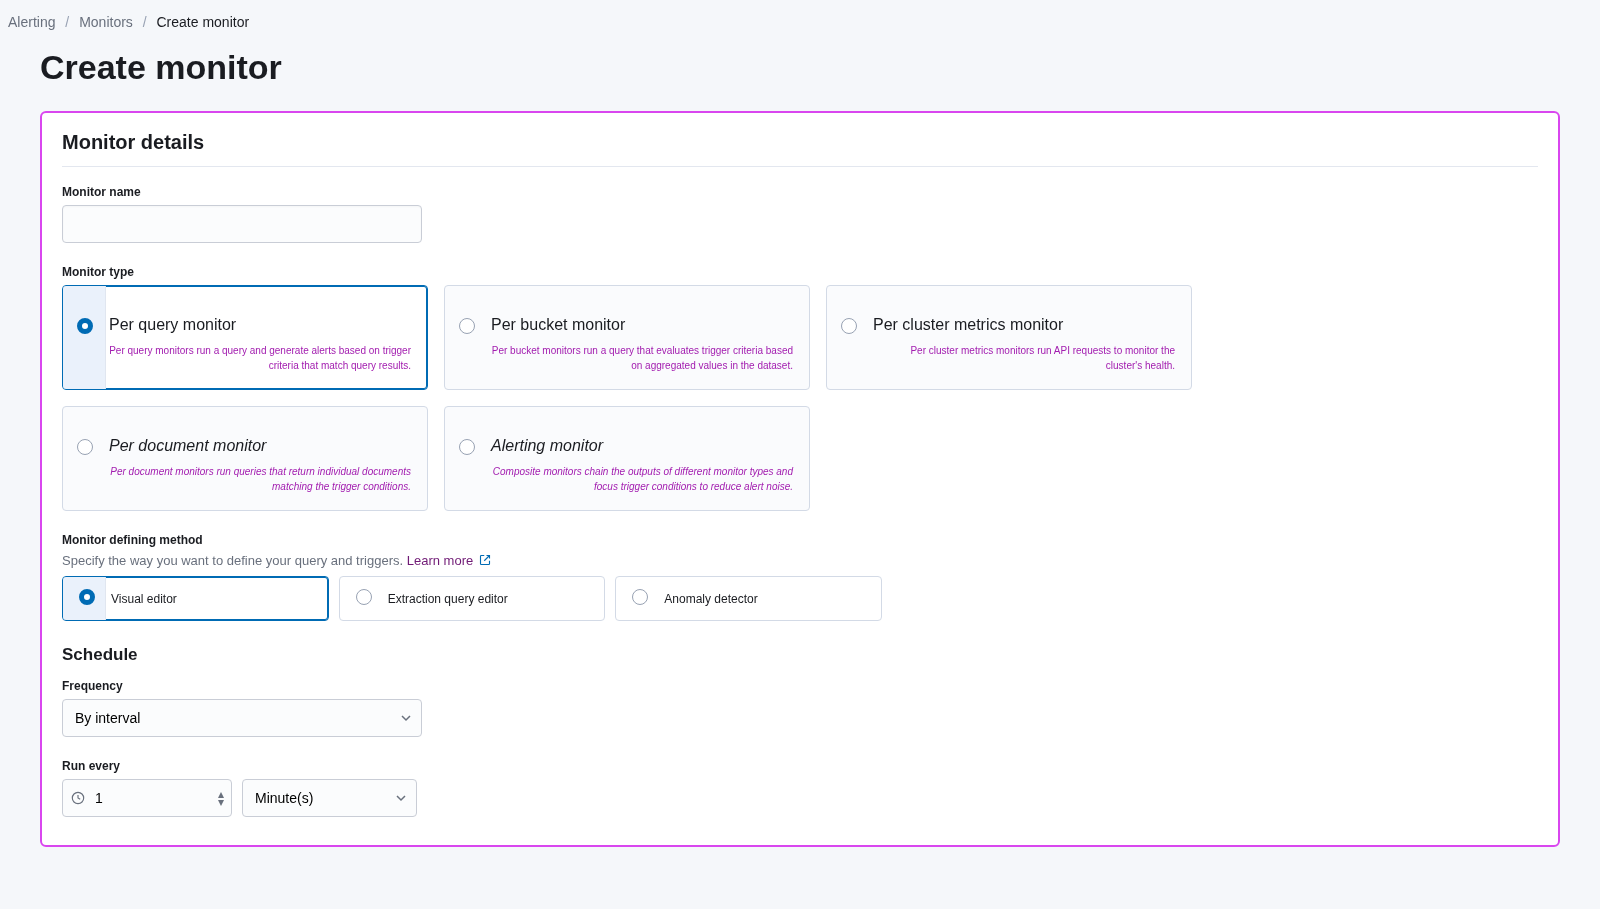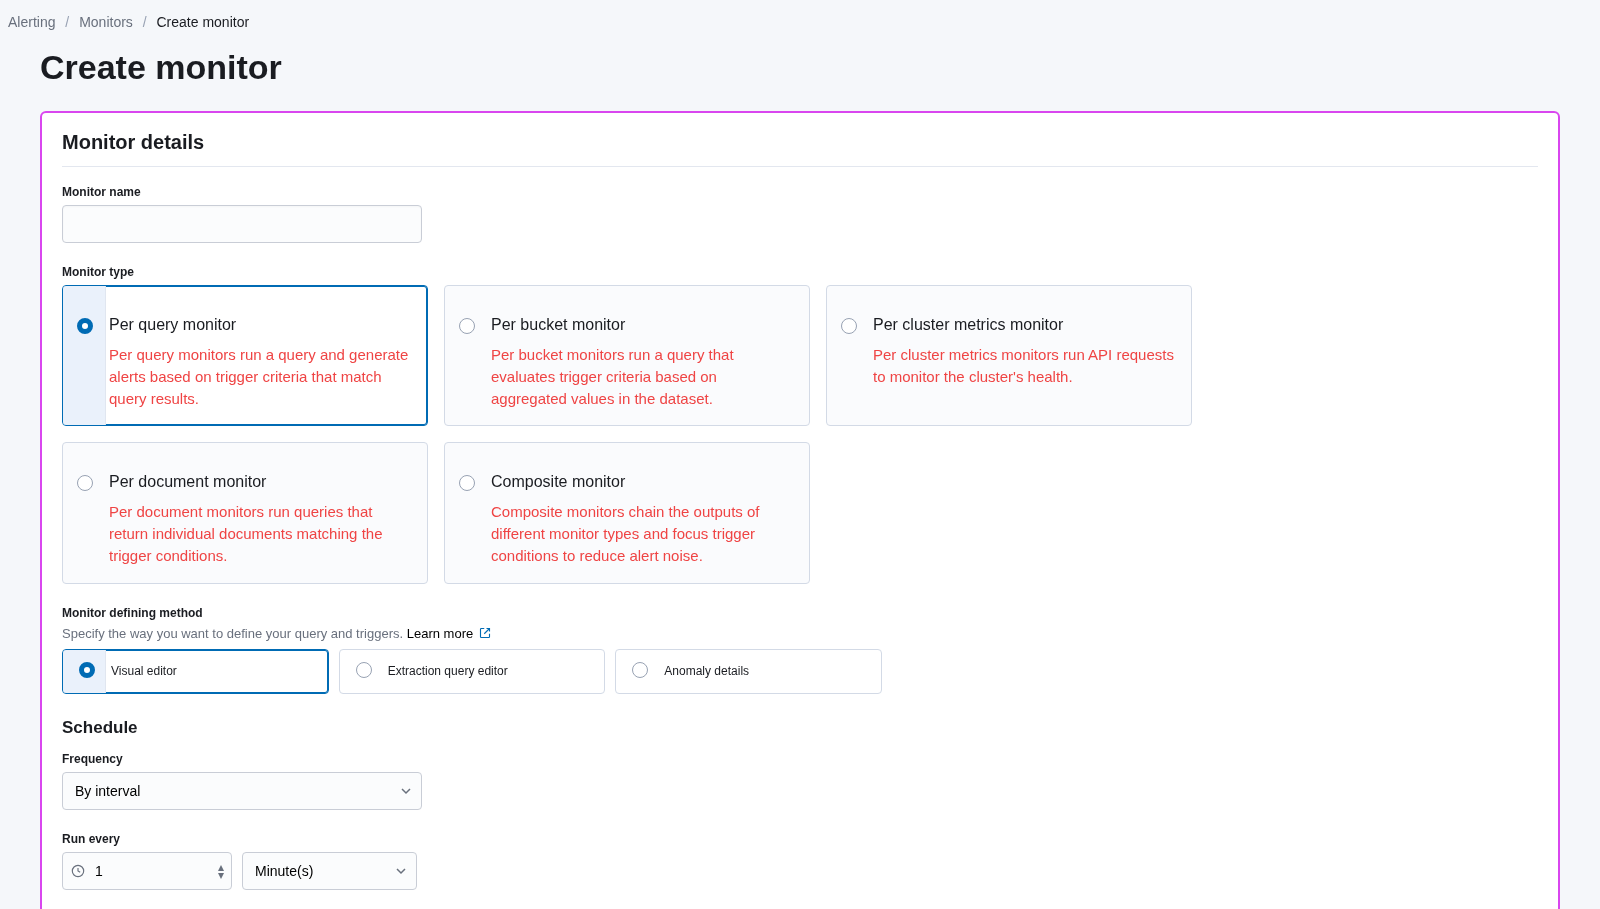--- a/index.html
+++ b/index.html
@@ -45,21 +45,21 @@
   font-weight: 600;
   color: #1a1c21;
   margin-bottom: 6px;
   display: block;
 }
 .field-help {
   font-size: 13px;
   color: #69707d;
   margin-bottom: 8px;
 }
-.field-help a { color: #000000; text-decoration: none; cursor: pointer; }
+.field-help a { color: #701a75; text-decoration: none; cursor: pointer; }
 .ext-icon {
   display: inline-block;
   vertical-align: -1px;
   margin-left: 2px;
 }
 .text-input {
   width: 360px;
   height: 38px;
   border: 1px solid #c9cdd6;
   background: #fbfcfd;
@@ -70,21 +70,21 @@
 }
 .form-row { margin-bottom: 22px; }
 
 .card-grid {
   display: grid;
   grid-template-columns: repeat(3, minmax(0, 1fr));
   gap: 16px;
   max-width: 1130px;
   margin-bottom: 16px;
 }
-.card-grid.second { grid-template-columns: repeat(3, minmax(0, 1fr)); }
+.card-grid.second { grid-template-columns: repeat(3, minmax(0, 1fr)); font-style: italic; }
 .radio-card {
   border: 1px solid #d3dae6;
   background: #fafbfd;
   border-radius: 4px;
   padding: 30px 16px 16px 14px;
   display: flex;
   gap: 16px;
   cursor: pointer;
 }
 .radio-card.selected {
@@ -109,21 +109,21 @@
   border-radius: 50%;
   background: #fff;
   display: inline-block;
 }
 .radio-card.selected .radio-circle {
   border: 5px solid #006bb4;
   width: 16px; height: 16px;
 }
 .radio-card .card-body { flex: 1; position: relative; z-index: 1; }
 .card-title { font-size: 16px; font-weight: 400; color: #1a1c21; margin-bottom: 10px; }
-.card-desc { font-size: 15px; color: #ef4444; line-height: 1.45; }
+.card-desc { font-size: 10px; color: #a21caf; line-height: 1.45; text-align: right; }
 
 .method-row {
   display: flex;
   gap: 10px;
   max-width: 820px;
 }
 .method-card {
   flex: 1;
   border: 1px solid #d3dae6;
   background: #fff;
@@ -274,21 +274,21 @@
         <div class="radio-card">
           <div class="radio-col"><span class="radio-circle"></span></div>
           <div class="card-body">
             <div class="card-title">Per document monitor</div>
             <div class="card-desc">Per document monitors run queries that return individual documents matching the trigger conditions.</div>
           </div>
         </div>
         <div class="radio-card">
           <div class="radio-col"><span class="radio-circle"></span></div>
           <div class="card-body">
-            <div class="card-title">Composite monitor</div>
+            <div class="card-title">Alerting monitor</div>
             <div class="card-desc">Composite monitors chain the outputs of different monitor types and focus trigger conditions to reduce alert noise.</div>
           </div>
         </div>
         <div></div>
       </div>
     </div>
 
     <div class="form-row">
       <label class="field-label">Monitor defining method</label>
       <div class="field-help">
@@ -305,21 +305,21 @@
         <div class="method-card selected">
           <div class="radio-col"><span class="radio-circle"></span></div>
           <div class="mlabel">Visual editor</div>
         </div>
         <div class="method-card">
           <div class="radio-col"><span class="radio-circle"></span></div>
           <div class="mlabel">Extraction query editor</div>
         </div>
         <div class="method-card">
           <div class="radio-col"><span class="radio-circle"></span></div>
-          <div class="mlabel">Anomaly details</div>
+          <div class="mlabel">Anomaly detector</div>
         </div>
       </div>
     </div>
 
     <div class="subsection-title">Schedule</div>
 
     <div class="form-row">
       <label class="field-label">Frequency</label>
       <div class="select-wrap">
         <input class="select" readonly="" value="By interval" style="">

